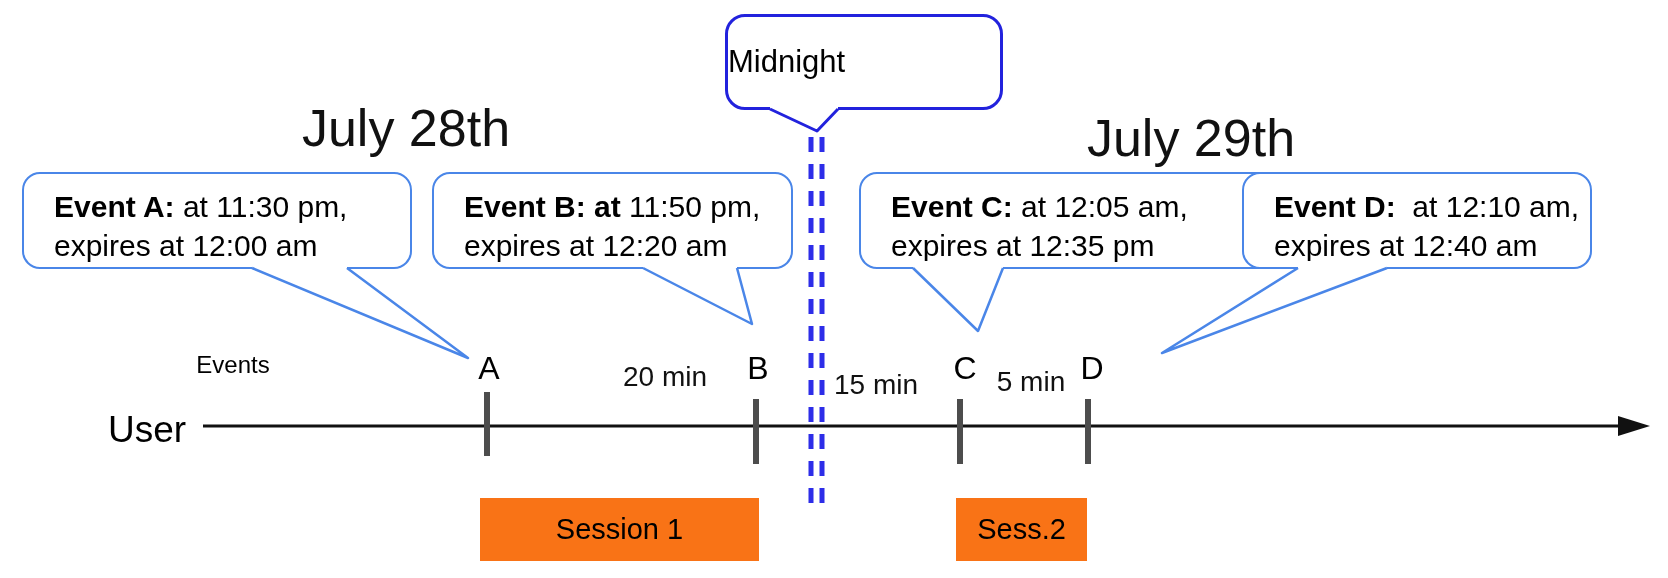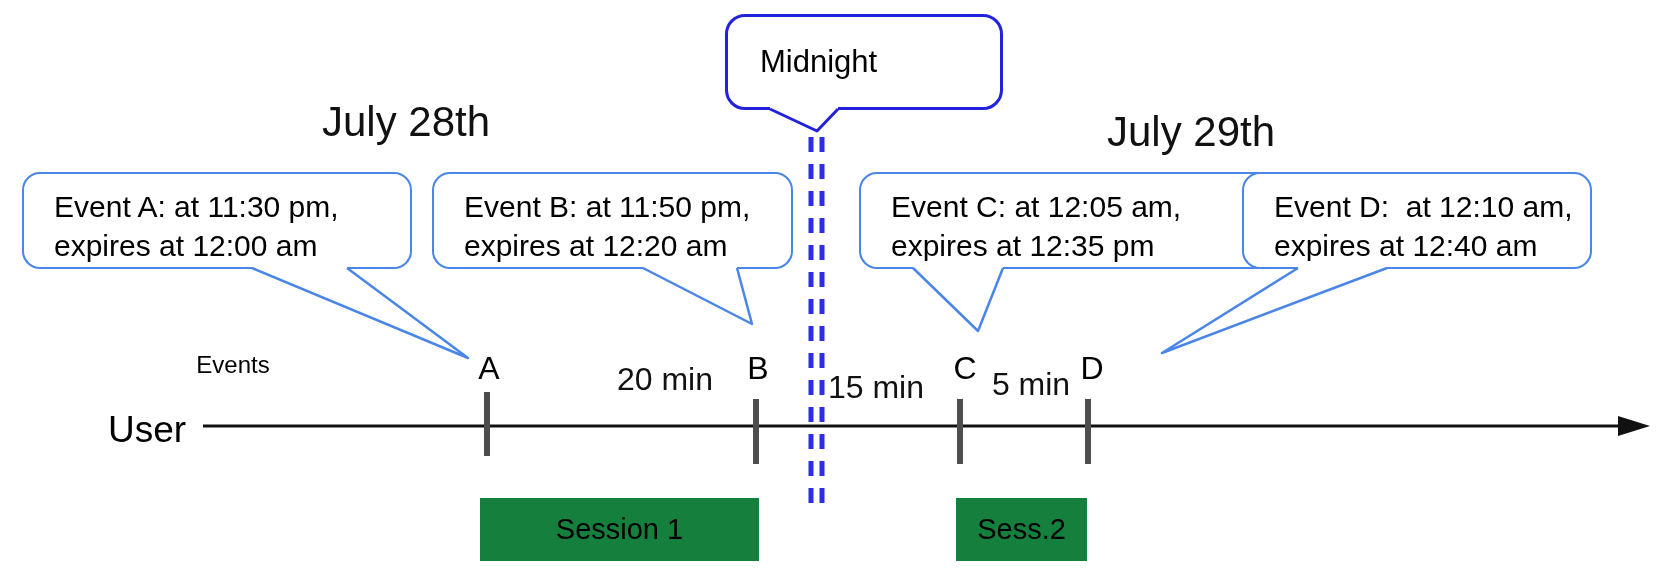--- a/index.html
+++ b/index.html
@@ -8,73 +8,73 @@
     width:1668px;height:578px;
     background:#ffffff;
     font-family:"Liberation Sans","DejaVu Sans",sans-serif;
     color:#000;
     overflow:hidden;
   }
   .abs{position:absolute;}
   .center{transform:translateX(-50%);}
 
   
-  .date-label{font-size:42px;color:#111;white-space:nowrap;}
+  .date-label{font-size:52px;color:#111;white-space:nowrap;}
 
   
   .bubble{
     position:absolute;
     background:#fff;
     border:2.5px solid #4a86e8;
     border-radius:18px;
     box-sizing:border-box;
     z-index:1;
   }
   .bubble .bubble-text{
     padding:13px 0 0 30px;
     font-size:30px;
     line-height:39px;
     white-space:nowrap;
   }
-  .bubble .bold{font-weight:normal;}
+  .bubble .bold{font-weight:bold;}
 
   
   .midnight-bubble{
     position:absolute;
     left:725px;top:14px;width:278px;height:96px;
     background:#fff;
     border:3px solid #2222dd;
     border-radius:20px;
     box-sizing:border-box;
     display:flex;align-items:center;
     z-index:1;
   }
   .midnight-bubble .mid-text{
-    padding-left:32px;font-size:31px;color:#000;
+    font-size:31px;color:#000;
   }
 
   
   .overlay{
     position:absolute;left:0;top:0;width:1668px;height:578px;
     z-index:2;pointer-events:none;
   }
 
   
   .events-label{left:233px;top:351px;font-size:24px;}
   .user-label{left:108px;top:409px;font-size:37px;}
   .tick-label{font-size:32px;top:350px;z-index:3;}
-  .interval-label{font-size:32px;z-index:3;color:#111;}
+  .interval-label{font-size:28px;z-index:3;color:#111;}
 
   .txt{position:absolute;white-space:nowrap;z-index:3;}
 
   
   .session-box{
     position:absolute;
     top:498px;height:63px;
-    background:#15803d;
+    background:#f97316;
     display:flex;align-items:center;justify-content:center;
     font-size:29px;color:#000;
     z-index:1;
   }
 </style>
 </head>
 <body>
 
 <div class="canvas">
 

